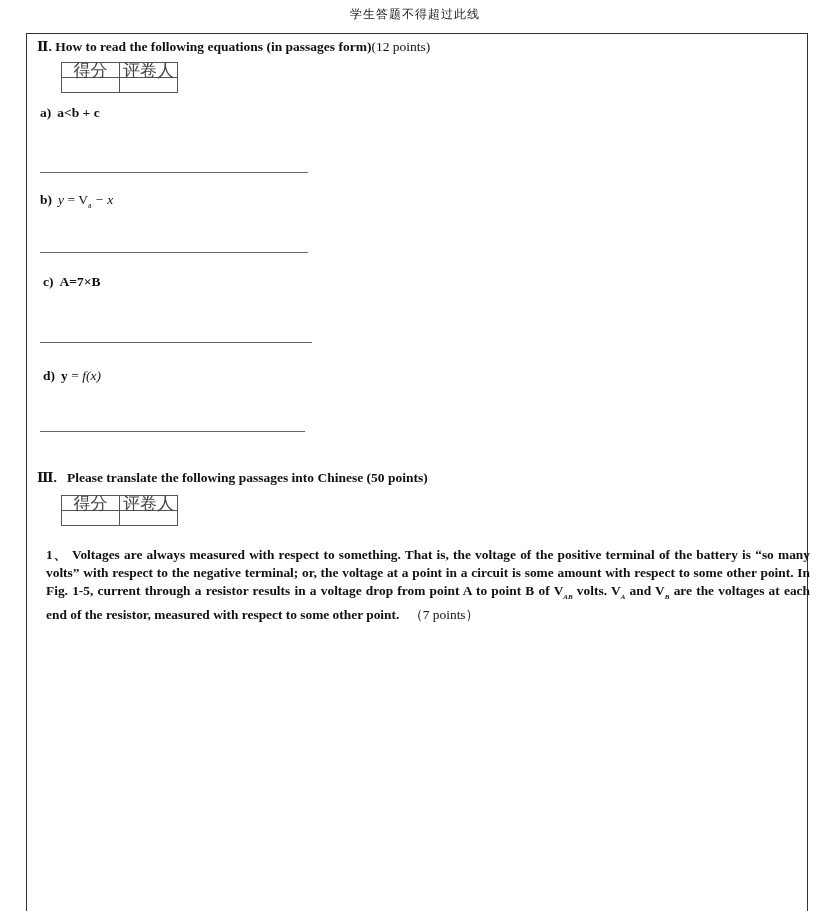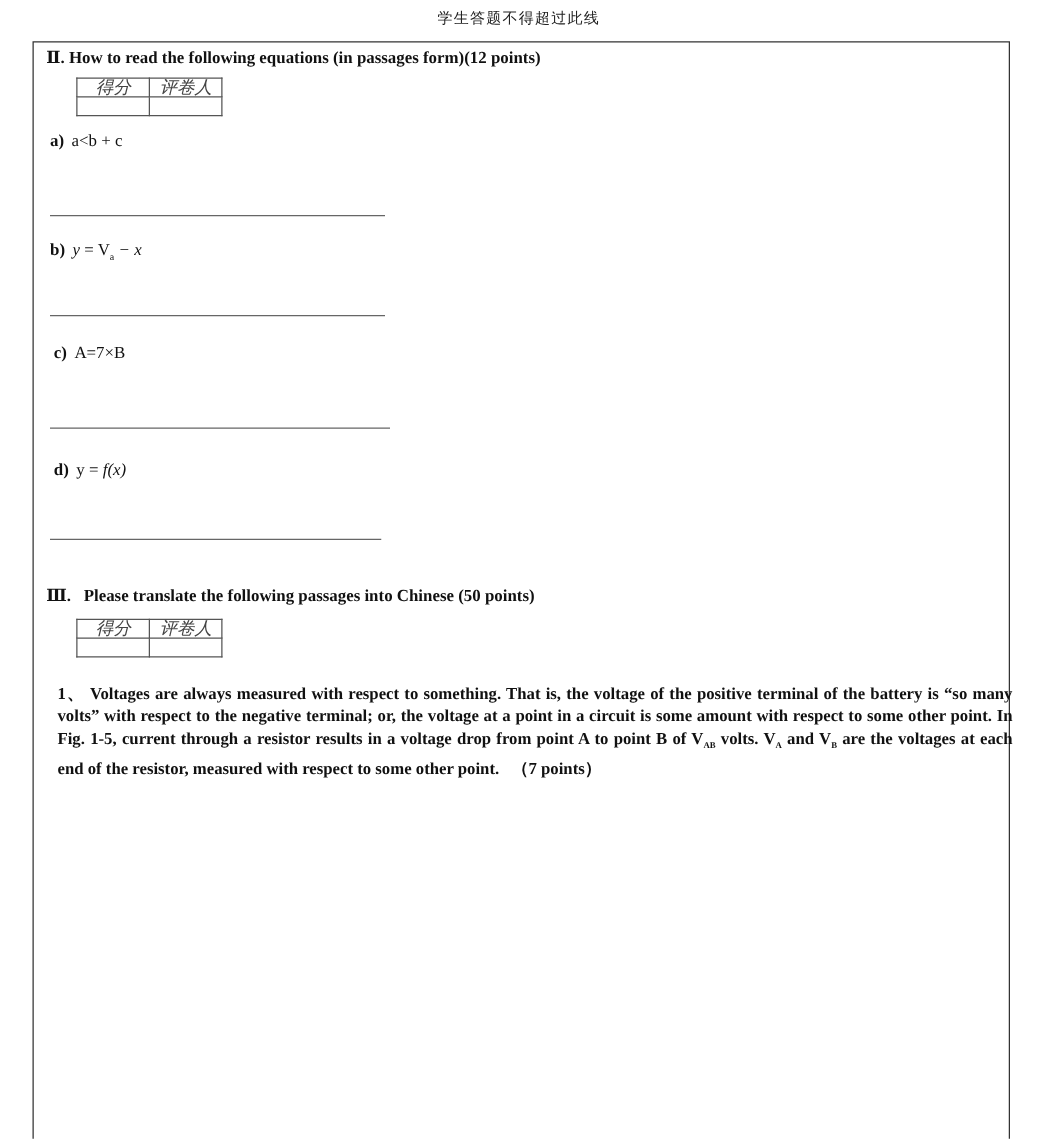--- a/index.html
+++ b/index.html
@@ -1,32 +1,32 @@
 <!DOCTYPE html>
 <html><head>
 <meta charset="utf-8">
 <style>
   html, body { margin: 0; padding: 0; background: #ffffff; }
   body { width: 830px; height: 911px; position: relative; overflow: hidden; font-family: "Liberation Serif", "DejaVu Serif", serif; color: #111; }
   .header-line { position: absolute; top: 6px; left: 0; width: 830px; text-align: center; font-family: Liberation Mono, monospace; font-size: 12px; color: #222; letter-spacing: 1px; }
   .frame { position: absolute; left: 26px; top: 33px; width: 782px; height: 900px; border: 1px solid #333; box-sizing: border-box; }
   .abs { position: absolute; }
   .sec-title { font-weight: bold; font-size: 13.5px; white-space: nowrap; }
-  .sec-title .pts { font-weight: bold; }
-  table.score { position: absolute; border-collapse: collapse; font-family: "DejaVu Sans", sans-serif; font-size: 14px; color: #444; font-style: italic; }
+  .sec-title .pts { font-weight: normal; }
+  table.score { position: absolute; border-collapse: collapse; font-family: "DejaVu Sans", sans-serif; font-size: 17px; color: #444; }
   table.score td { border: 1px solid #555; width: 57px; height: 14px; text-align: center; padding: 0; line-height: 14px; }
   .q { font-size: 13.5px; white-space: nowrap; }
   .q .lbl { font-weight: bold; margin-right: 6px; }
-  .q .b { font-weight: normal; }
+  .q .b { font-weight: bold; }
   .q .it { font-style: italic; font-family: "Liberation Serif", serif; }
   .q sub { font-size: 8px; }
   .answer-line { position: absolute; height: 0; border-top: 1.5px solid #666; }
   .passage { position: absolute; left: 46px; top: 546px; width: 764px; font-size: 13.4px; font-weight: bold; line-height: 17.8px; text-align: justify; }
-  .passage sub { font-size: 7px; }
-  .passage .pts { font-weight: bold; margin-top: 20px; }
+  .passage sub { font-size: 7px; font-style: italic; }
+  .passage .pts { font-weight: normal; margin-top: 20px; }
 </style>
 </head>
 <body>
 
 <div class="header-line">学生答题不得超过此线</div>
 
 <div class="frame"></div>
 
 <div class="abs sec-title" style="left:37px; top:38px;">
   <span>Ⅱ. How to read the following equations (in passages form)</span><span class="pts">(12 points)</span>

